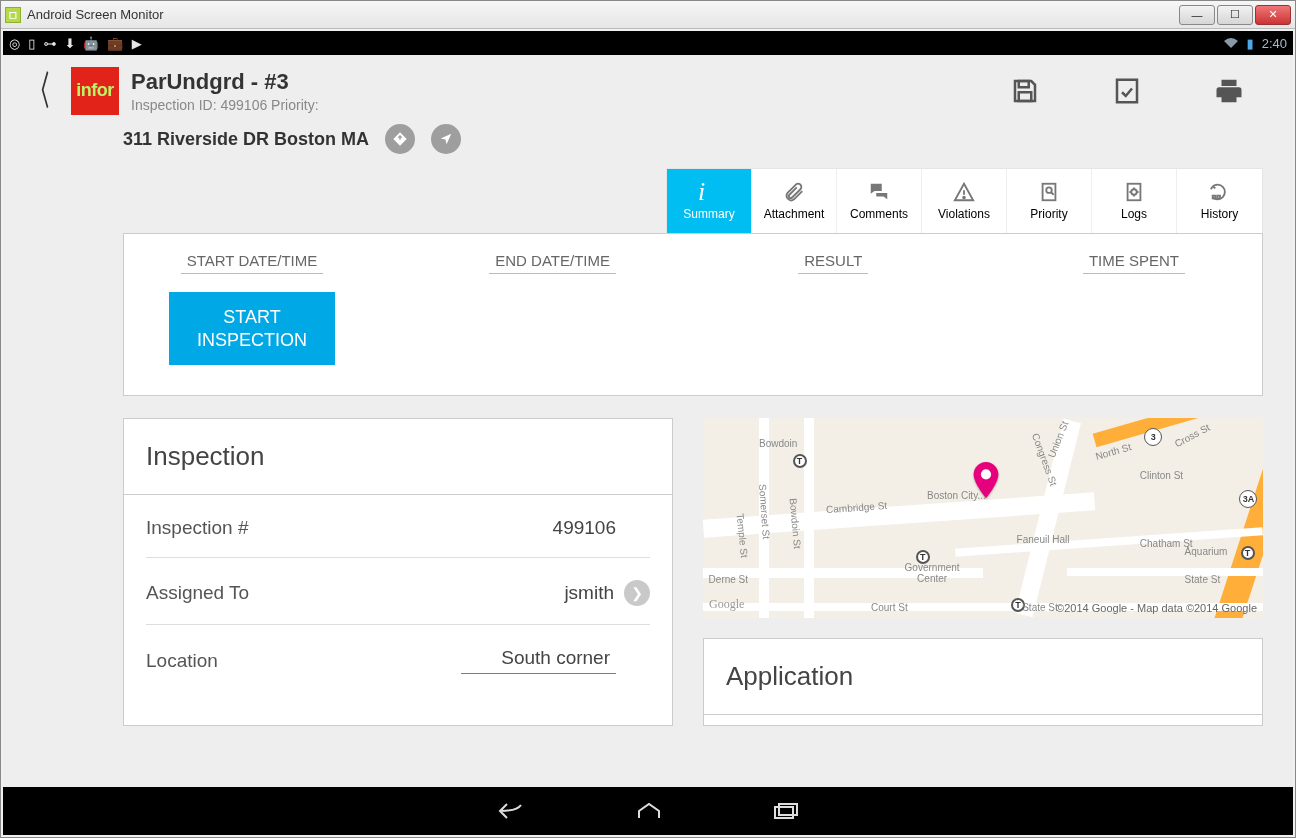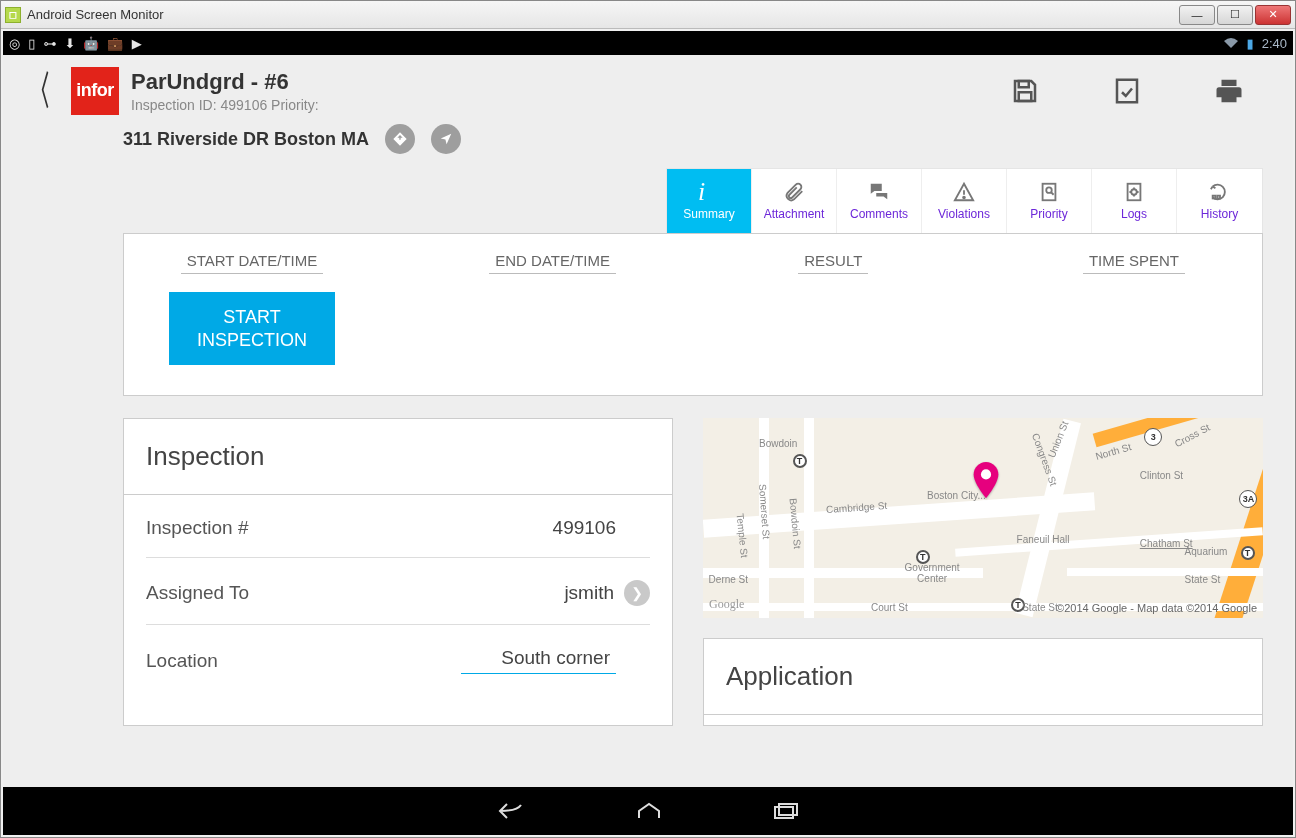--- a/index.html
+++ b/index.html
@@ -15,33 +15,33 @@
   .device-border { flex: 1; background: #f0f0f0; padding: 2px 2px 2px 2px; display:flex; flex-direction:column; }
   .android-statusbar { height: 24px; background: #000; color:#fff; display:flex; align-items:center; justify-content:space-between; padding:0 6px; font-size:13px; }
   .sb-left, .sb-right { display:flex; align-items:center; gap:8px; }
   .sb-left span, .sb-right span { opacity:.9; }
   .clock { font-weight: 300; color:#bcd; }
 
   .app-surface { flex:1; background:#eeeeee; display:flex; flex-direction:column; overflow:hidden; }
 
   .app-header { display:flex; align-items:center; padding:8px 20px 0 16px; gap:12px; }
   .back-chevron { font-size:40px; color:#333; font-weight:bold; transform:scaleX(0.6); cursor:pointer; }
-  .infor-logo { width:48px; height:48px; background:#e2231a; color:#ffffff; display:flex; align-items:center; justify-content:center; font-weight:bold; font-size:18px; letter-spacing:-0.5px; }
+  .infor-logo { width:48px; height:48px; background:#e2231a; color:#bef264; display:flex; align-items:center; justify-content:center; font-weight:bold; font-size:18px; letter-spacing:-0.5px; }
   .header-text { display:flex; flex-direction:column; }
   .header-title { font-size:22px; font-weight:bold; color:#333; }
   .header-sub { font-size:14px; color:#888; margin-top:2px; }
   .header-actions { margin-left:auto; display:flex; gap:70px; padding-right:28px; }
   .hdr-icon { width:32px; height:32px; color:#555; display:flex; align-items:center; justify-content:center; }
 
   .address-row { display:flex; align-items:center; padding:6px 16px 6px 120px; gap:16px; }
   .address-text { font-size:18px; font-weight:bold; color:#333; }
   .circ-btn { width:30px; height:30px; border-radius:50%; background:#9e9e9e; color:#fff; display:flex; align-items:center; justify-content:center; }
 
   .tabstrip { display:flex; margin:8px 30px 0 auto; width:fit-content; background:#fff; border:1px solid #e5e5e5; border-bottom:none; }
-  .tab { width:85px; height:64px; display:flex; flex-direction:column; align-items:center; justify-content:center; gap:4px; font-size:12px; color:#6d28d9; border-right:1px solid #eee; cursor:pointer; }
+  .tab { width:85px; height:64px; display:flex; flex-direction:column; align-items:center; justify-content:center; gap:4px; font-size:12px; color:#000000; border-right:1px solid #eee; cursor:pointer; }
   .tab:last-child { border-right:none; }
   .tab.active { background:#00bdf2; color:#fff; }
   .tab svg, .tab .glyph { width:22px; height:22px; }
   .glyph { font-size:22px; line-height:22px; }
 
   .content { flex:1; overflow:hidden; padding:0 30px 0 120px; }
 
   .timer-panel { border:1px solid #ccc; background:#fff; margin-top:0; padding:18px 28px 30px; display:flex; justify-content:space-between; align-items:flex-start;gap:8px; }
   .tp-col { display:flex; flex-direction:column; align-items:center; gap:18px; min-width:160px; }
   .tp-col.wide { min-width:200px; }
@@ -120,21 +120,21 @@
     </div>
 
     <div class="app-surface">
 
       <div class="app-header">
         <div class="back-chevron">〈</div>
         <div class="infor-logo">
             <span>infor</span>
           </div>
         <div class="header-text">
-          <div class="header-title">ParUndgrd - #6</div>
+          <div class="header-title">ParUndgrd - #3</div>
           <div class="header-sub">
             <span>Inspection ID:</span>
             <span>499106</span>
             <span>Priority:</span>
             <span></span>
           </div>
         </div>
         <div class="header-actions">
           <div class="hdr-icon">
             <svg width="30" height="30" viewBox="0 0 24 24" fill="none" stroke="#555" stroke-width="2">
@@ -312,21 +312,21 @@
               <div class="mlabel" style="left:40%; top:36%;">Boston City...</div>
               <div class="mlabel" style="left:36%; top:72%; white-space:pre-line; text-align:center;">Government
 Center</div>
               <div class="mlabel" style="left:30%; top:92%;">Court St</div>
               <div class="mlabel" style="left:57%; top:92%;">State St</div>
               <div class="mlabel" style="left:86%; top:78%;">State St</div>
               <div class="mlabel" style="left:56%; top:18%; transform:rotate(70deg);">Congress St</div>
               <div class="mlabel" style="left:60%; top:8%; transform:rotate(-68deg);">Union St</div>
               <div class="mlabel" style="left:70%; top:14%; transform:rotate(-16deg);">North St</div>
               <div class="mlabel" style="left:78%; top:26%;">Clinton St</div>
-              <div class="mlabel" style="left:78%; top:60%;text-decoration:underline;">Chatham St</div>
+              <div class="mlabel" style="left:78%; top:60%;">Chatham St</div>
               <div class="mlabel" style="left:56%; top:58%;">Faneuil Hall</div>
               <div class="mlabel" style="left:86%; top:64%;">Aquarium</div>
               <div class="mlabel" style="left:84%; top:6%; transform:rotate(-28deg);">Cross St</div>
 
               <div class="map-pin">
                 <svg class="pin-svg" width="28" height="36" viewBox="0 0 24 32">
                     <path d="M12 0C6 0 1 5 1 11c0 8 11 21 11 21s11-13 11-21C23 5 18 0 12 0z" fill="#e6007e"></path>
                     <circle cx="12" cy="11" r="4.5" fill="#fff"></circle>
                   </svg>
               </div>

